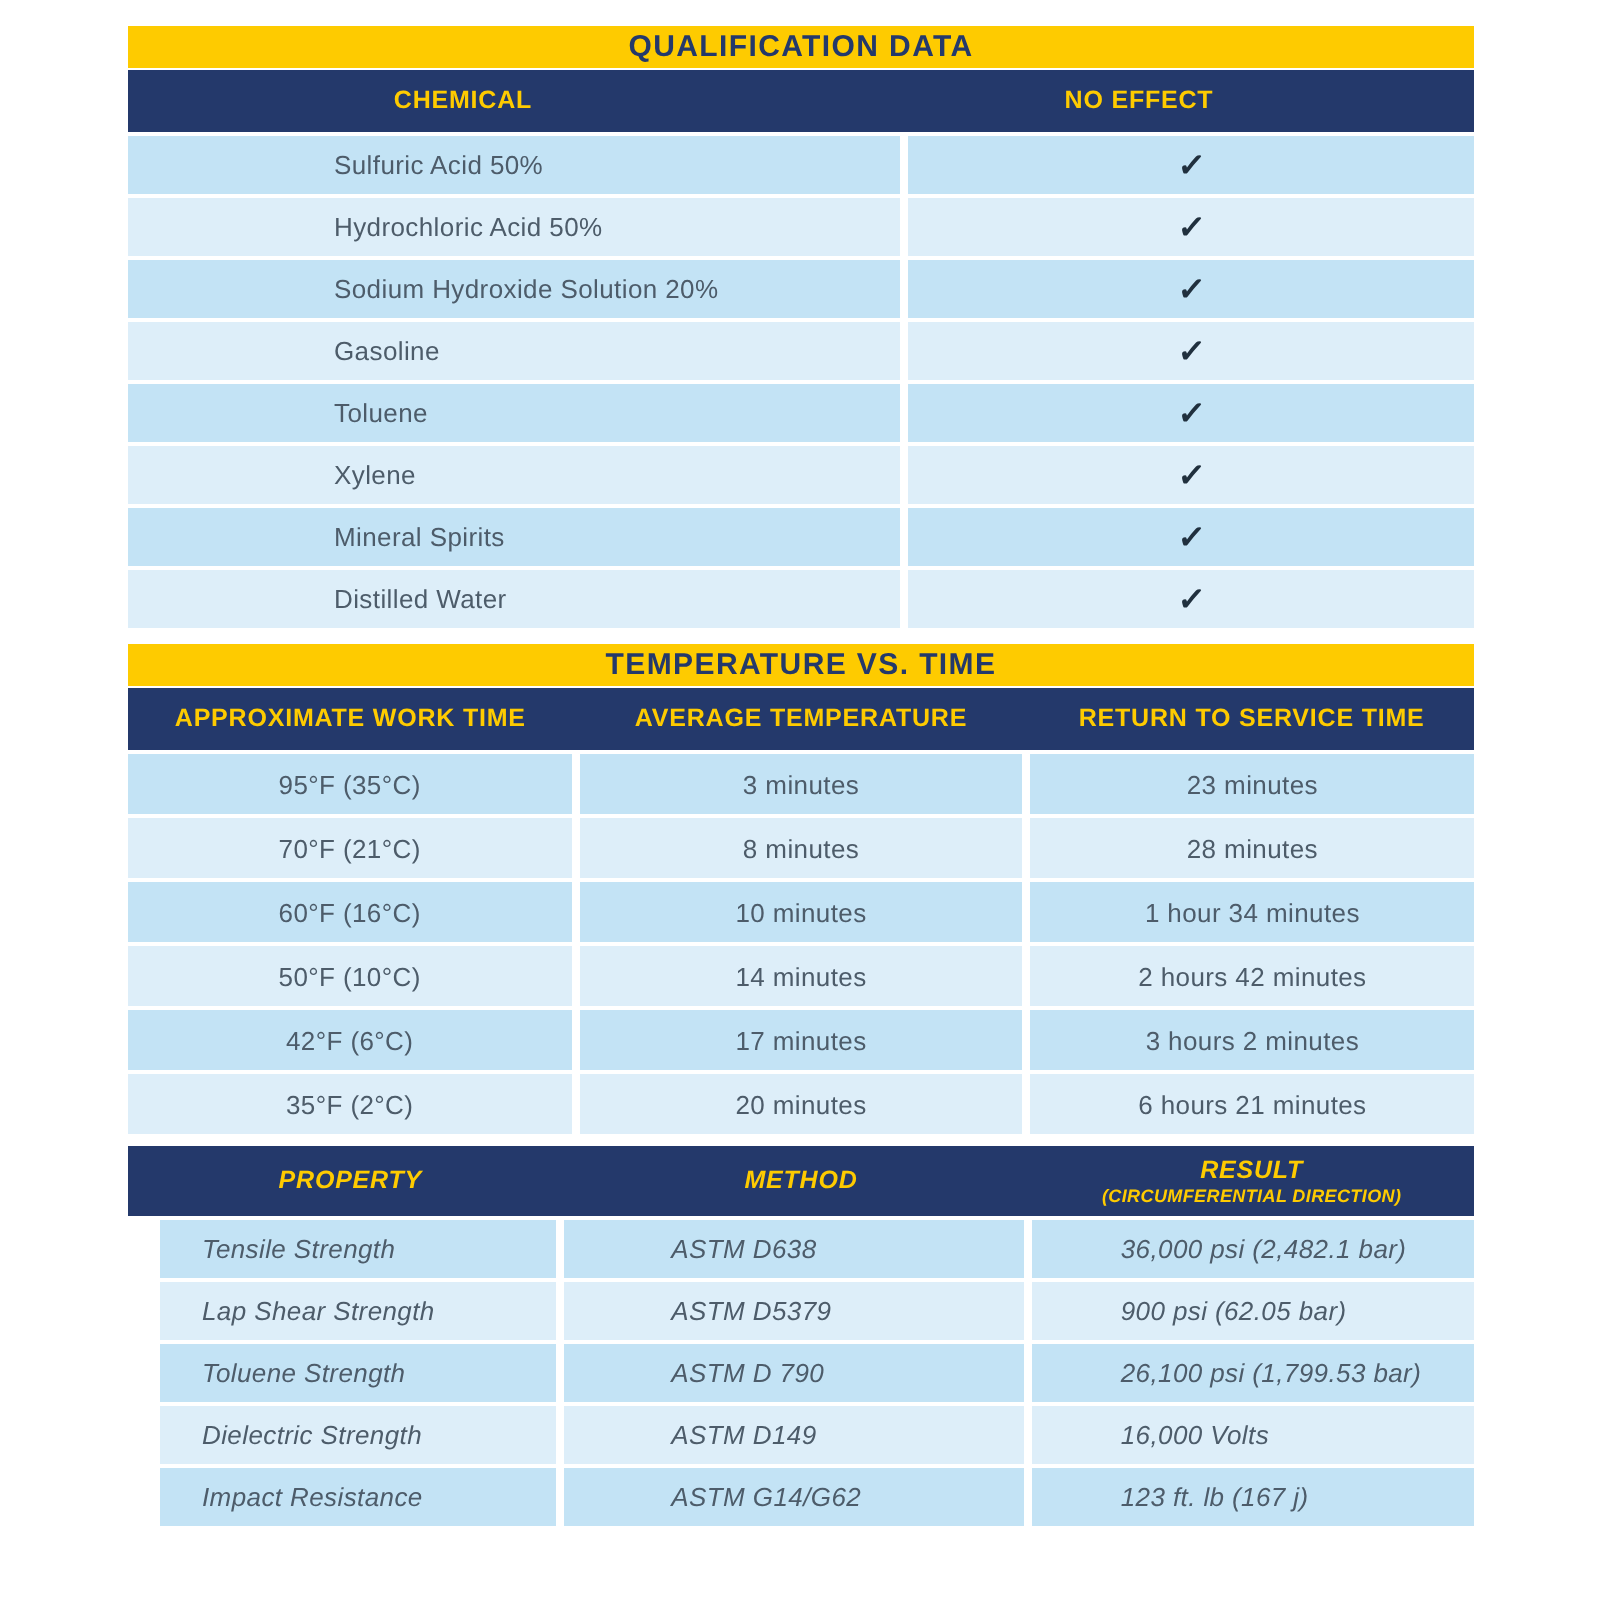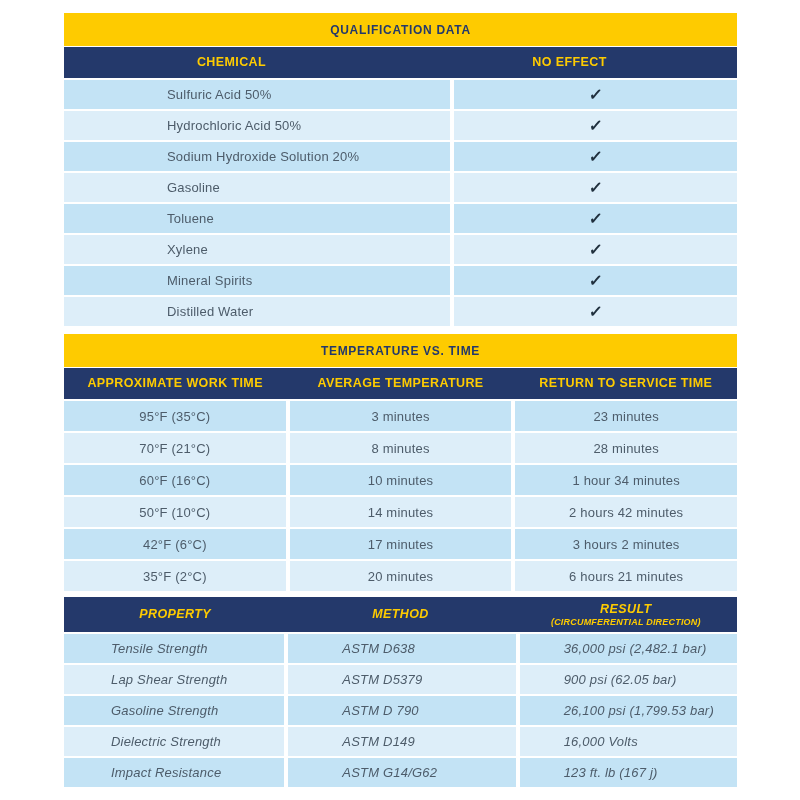--- a/index.html
+++ b/index.html
@@ -8,23 +8,23 @@
     width: 800px; height: 800px;
     background: #ffffff;
     font-family: "Liberation Sans", sans-serif;
     overflow: hidden;
   }
   .page { padding: 13px 63px 0 64px; }
 
   .banner {
     background: var(--yellow);
     color: var(--navy);
-    height: 33px;
+    height: 21px;
     display: flex; align-items: center; justify-content: center;
-    font-weight: bold; font-size: 12px; letter-spacing: .7px;
+    font-weight: bold; font-size: 15px; letter-spacing: .7px;
     margin-bottom: 1px;
   }
 
   .thead {
     background: var(--navy);
     color: var(--yellow);
     height: 31px;
     display: flex; gap: 3px;
     margin-bottom: 2px;
     font-weight: bold; font-size: 12.5px; letter-spacing: .4px;
@@ -56,21 +56,21 @@
   }
 
   
   .sec-temp { margin-top: 8px; }
   .temp .row { height: 30px; border-radius: 13px; }
   .temp .cell { justify-content: center; text-align: center; }
 
   
   .sec-prop { margin-top: 6px; font-style: italic; }
   .prop-head { height: 35px; }
-  .prop .c0 { padding-left: 47px; }
+  .prop .c0 { padding-left: 21px; margin-left: 16px; }
   .prop .c1 { padding-left: 54px; }
   .prop .c2 { padding-left: 44px; }
 </style>
 </head>
 <body>
 
 <div class="page">
 
   <section>
     <div class="banner">
@@ -189,21 +189,21 @@
           <div class="cell c0">Tensile Strength</div>
           <div class="cell c1">ASTM D638</div>
           <div class="cell c2">36,000 psi (2,482.1 bar)</div>
         </div>
         <div class="row light">
           <div class="cell c0">Lap Shear Strength</div>
           <div class="cell c1">ASTM D5379</div>
           <div class="cell c2">900 psi (62.05 bar)</div>
         </div>
         <div class="row dark">
-          <div class="cell c0">Gasoline Strength</div>
+          <div class="cell c0">Toluene Strength</div>
           <div class="cell c1">ASTM D 790</div>
           <div class="cell c2">26,100 psi (1,799.53 bar)</div>
         </div>
         <div class="row light">
           <div class="cell c0">Dielectric Strength</div>
           <div class="cell c1">ASTM D149</div>
           <div class="cell c2">16,000 Volts</div>
         </div>
         <div class="row dark">
           <div class="cell c0">Impact Resistance</div>

